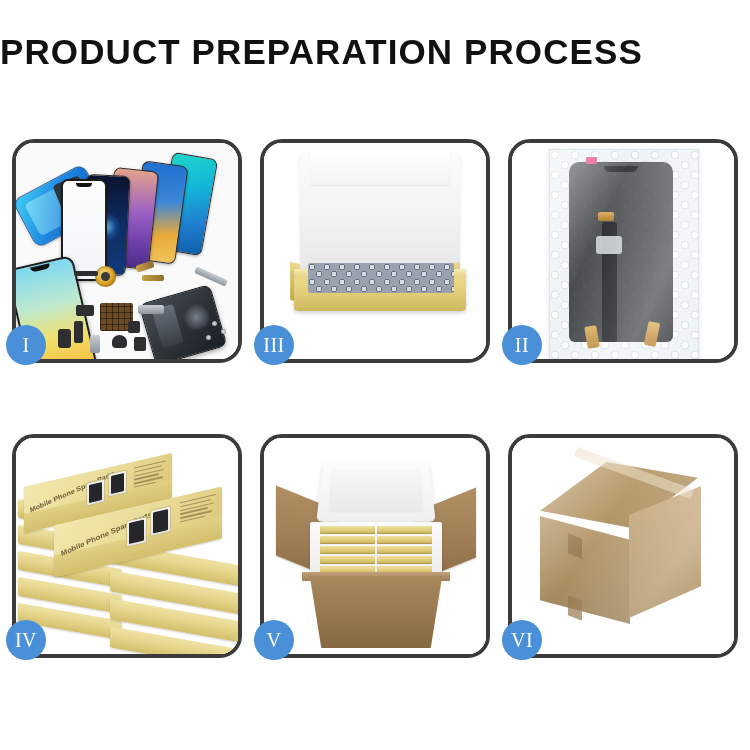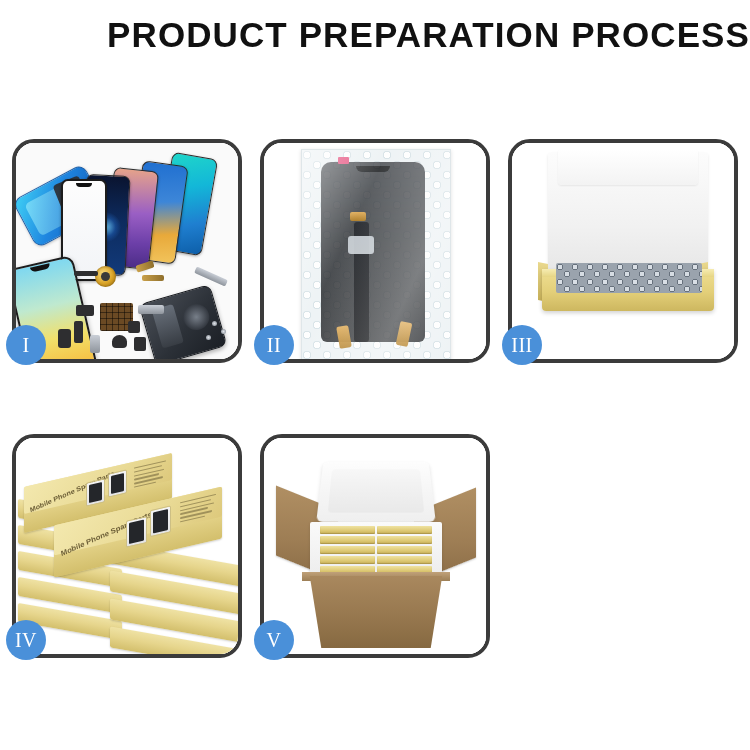--- a/index.html
+++ b/index.html
@@ -10,22 +10,22 @@
   body {
     width: 750px;
     height: 750px;
     font-family: "Liberation Sans", sans-serif;
     overflow: hidden;
     position: relative;
   }
 
   
   .header {
-    text-align: right;
-    padding-top: 17px;
+    text-align: left;
+    padding-top: 34px;
   }
   .page-title {
     font-family: "Liberation Sans", sans-serif;
     font-size: 35px;
     font-weight: bold;
     letter-spacing: 1.1px;
     color: #111111;
     line-height: 1.05;
     margin: 0;
     white-space: nowrap;
@@ -402,49 +402,49 @@
         <div class="part" style="left:42px;  top:186px; width:13px; height:19px; border-radius:3px;"></div>
         <div class="part sil" style="left:178px; top:130px; width:34px; height:7px; transform:rotate(24deg);"></div>
         <div class="screw" style="left:196px; top:178px;"></div>
         <div class="screw" style="left:205px; top:186px;"></div>
         <div class="screw" style="left:190px; top:192px;"></div>
       </div>
     </div>
     <div class="badge">I</div>
   </div>
 
+  <div class="panel p3">
+    <div class="panel-inner">
+      <div class="scene">
+        <div class="foam-lid"></div>
+        <div class="box3-flapL"></div>
+        <div class="box3-flapR"></div>
+        <div class="box3-tray"></div>
+        <div class="bubble-fill"></div>
+      </div>
+    </div>
+    <div class="badge">III</div>
+  </div>
+
   <div class="panel p2">
     <div class="panel-inner">
       <div class="scene">
         <div class="bubble-bag">
           <div class="bb-screen"></div>
           <div class="bb-pink"></div>
           <div class="bb-flex"></div>
           <div class="bb-conn"></div>
           <div class="bb-gold" style="left:48px; top:62px; width:16px; height:9px;"></div>
           <div class="bb-gold" style="left:36px; top:176px; width:12px; height:22px; transform:rotate(-10deg);"></div>
           <div class="bb-gold" style="left:96px; top:172px; width:12px; height:24px; transform:rotate(12deg);"></div>
           <div class="bb-sheen"></div>
         </div>
       </div>
     </div>
     <div class="badge">II</div>
-  </div>
-
-  <div class="panel p3">
-    <div class="panel-inner">
-      <div class="scene">
-        <div class="foam-lid"></div>
-        <div class="box3-flapL"></div>
-        <div class="box3-flapR"></div>
-        <div class="box3-tray"></div>
-        <div class="bubble-fill"></div>
-      </div>
-    </div>
-    <div class="badge">III</div>
   </div>
 
   <div class="panel p4">
     <div class="panel-inner">
       <div class="scene">
         <div class="stack">
 
           <div class="sbox" style="left:0px;   top:46px;  width:104px; height:19px; transform:skewY(10deg);"></div>
           <div class="sbox" style="left:0px;   top:72px;  width:104px; height:19px; transform:skewY(10deg);"></div>
           <div class="sbox" style="left:0px;   top:98px;  width:104px; height:19px; transform:skewY(10deg);"></div>
@@ -523,14 +523,28 @@
               <div class="yrow"></div>
           </div>
         </div>
         <div class="carton-rim"></div>
         <div class="carton-body"></div>
       </div>
     </div>
     <div class="badge">V</div>
   </div>
 
+  <div class="panel p6">
+    <div class="panel-inner">
+      <div class="scene">
+        <div class="box6-top"></div>
+        <div class="box6-front"></div>
+        <div class="box6-side"></div>
+        <div class="box6-seam"></div>
+        <div class="tape6 t1"></div>
+        <div class="tape6 t2"></div>
+        <div class="wrap6"></div>
+      </div>
+    </div>
+    <div class="badge">VI</div>
+  </div>
 
 </div>
 
 </body></html>

